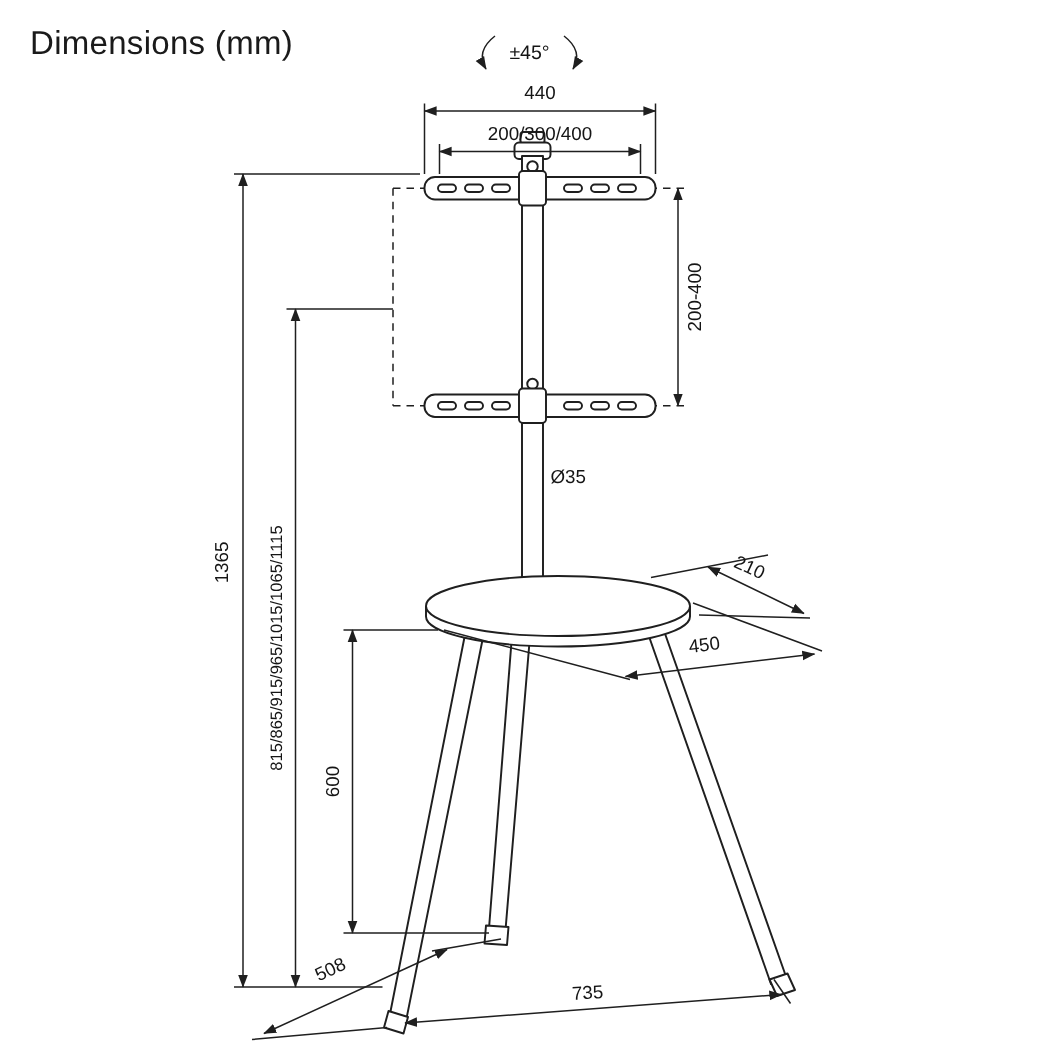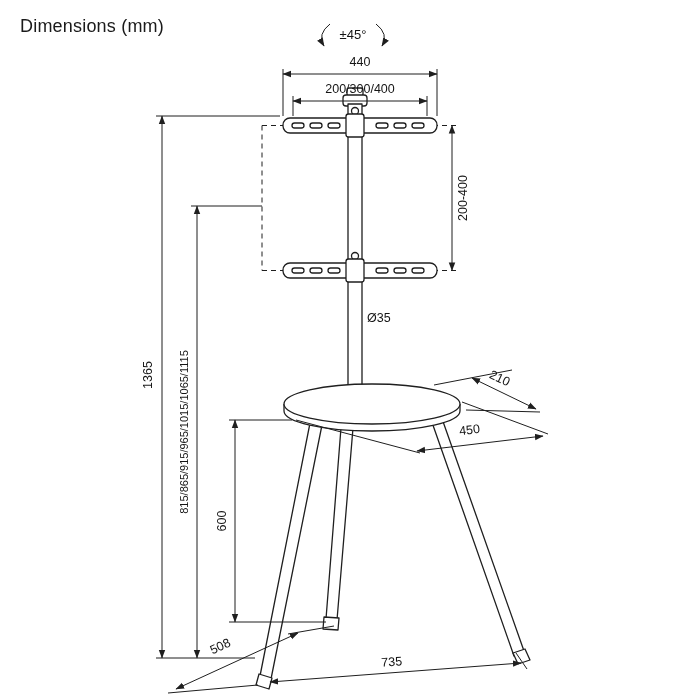--- a/index.html
+++ b/index.html
@@ -1,17 +1,17 @@
 <!DOCTYPE html>
 <html><head>
 <meta charset="utf-8">
 <style>
   html,body{margin:0;padding:0;background:#ffffff;}
   body{width:700px;height:700px;position:relative;font-family:"Liberation Sans",sans-serif;overflow:hidden;}
-  .title{position:absolute;left:20px;top:16px;font-size:18px;color:#1a1a1a;letter-spacing:.2px;}
+  .title{position:absolute;left:20px;top:16px;font-size:22px;color:#1a1a1a;letter-spacing:.2px;}
   svg{position:absolute;left:0;top:0;}
   .obj{fill:#ffffff;stroke:#1f1f1f;stroke-width:1.3;stroke-linejoin:round;}
   .dim{stroke:#1f1f1f;stroke-width:1;fill:none;}
   .dash{stroke:#1f1f1f;stroke-width:1;fill:none;stroke-dasharray:5 4;}
   text{fill:#151515;}
   .dtx{font-size:12.5px;}
   .dtxs{font-size:11px;}
   .swv{font-size:13px;}
 </style>
 </head>

